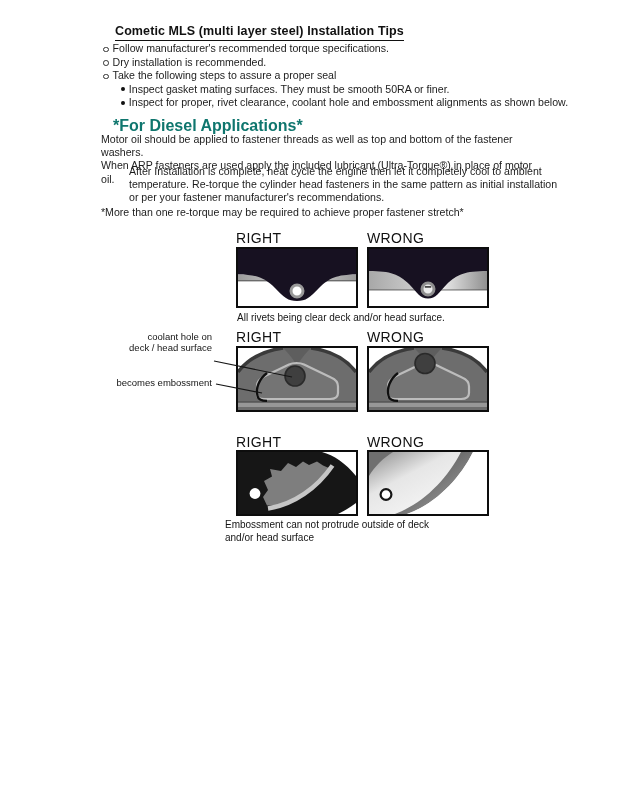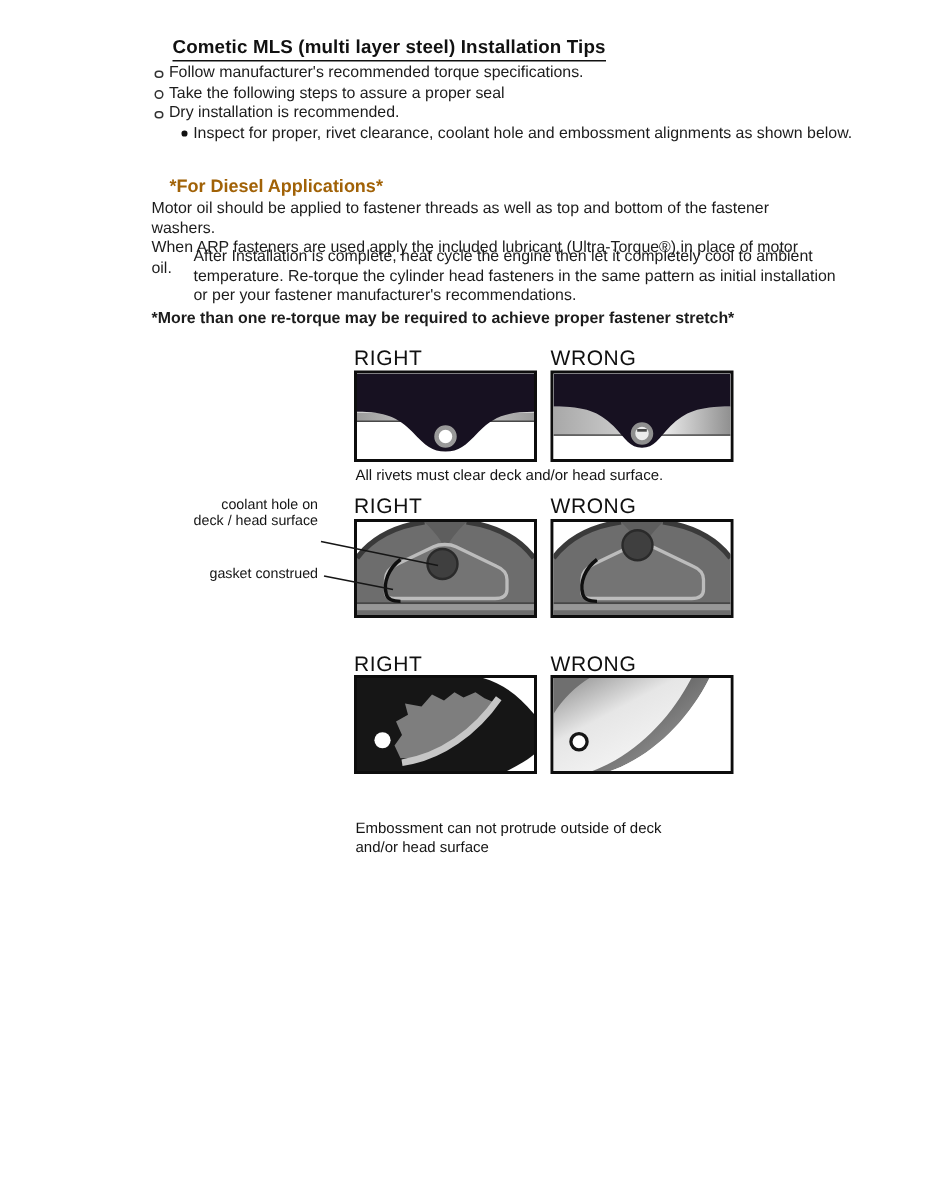--- a/index.html
+++ b/index.html
@@ -12,35 +12,35 @@
          border-bottom:1.5px solid #111;padding-bottom:2px;letter-spacing:0.1px;}
 
   .tips{left:103px;top:42px;width:470px;font-size:10.6px;line-height:13.6px;color:#1c1c1c;}
   .tip-row{display:flex;align-items:flex-start;}
   .tip-row.sub{padding-left:18px;}
   .b-open{flex:0 0 auto;width:3.6px;height:3.6px;border:1px solid #333;border-radius:50%;
           margin:4.5px 4px 0 0;}
   .b-solid{flex:0 0 auto;width:3.8px;height:3.8px;background:#111;border-radius:50%;
            margin:4.5px 4px 0 0;}
 
-  .diesel-h{left:113px;top:117px;font-size:12px;font-weight:bold;color:#a16207;}
+  .diesel-h{left:113px;top:117px;font-size:16px;font-weight:bold;color:#0f766e;}
   .para{left:101px;width:440px;font-size:10.6px;line-height:13.2px;color:#1c1c1c;}
-  .p1{top:133px;} .p2{top:165px;margin-left:28px;} .p3{top:206px;font-weight:bold;}
+  .p1{top:133px;} .p2{top:165px;margin-left:28px;} .p3{top:206px;}
 
   .flabel{width:122px;font-size:14px;letter-spacing:0.4px;color:#101010;}
   .fl-r1{top:230px;} .fl-r2{top:329px;} .fl-r3{top:434px;}
   .col-l{left:236px;} .col-r{left:367px;}
 
   .panel{border:2px solid #0d0d0d;background:#fff;line-height:0;}
   .pan-r1{top:247px;} .pan-r2{top:346px;} .pan-r3{top:450px;}
 
   .caption{font-size:10px;color:#141414;line-height:12.5px;}
   .cap-r1{left:237px;top:312px;}
   .cap-r2{left:244px;top:414px;}
-  .cap-r3{left:237px;top:519px;margin-top:28px;}
+  .cap-r3{left:225px;top:519px;}
 
   .fig-lbl{font-size:9.5px;line-height:11px;color:#141414;text-align:right;width:104px;left:108px;}
   .lbl-coolant{top:331px;}
   .lbl-emboss{top:377px;}
   .leaders{left:108px;top:344px;}
 
   .disc{left:103px;width:440px;font-size:5.7px;line-height:8px;color:#262626;}
   .disc-h{top:576px;font-weight:bold;font-size:6.1px;}
   .d1{top:589px;} .d2{top:634px;} .d3{top:670px;} .d4{top:681px;} .d5{top:724px;} .d6{top:742px;}
 
@@ -53,25 +53,29 @@
 
   <div class="abs title">Cometic MLS (multi layer steel) Installation Tips</div>
 
   <div class="abs tips">
     <div class="tip-row">
       <span class="b-open"></span>
       <span>Follow manufacturer's recommended torque specifications.</span>
     </div>
     <div class="tip-row">
       <span class="b-open"></span>
-      <span>Take the following steps to assure a proper seal</span>
+      <span>Dry installation is recommended.</span>
     </div>
     <div class="tip-row">
       <span class="b-open"></span>
-      <span>Dry installation is recommended.</span>
+      <span>Take the following steps to assure a proper seal</span>
+    </div>
+    <div class="tip-row sub">
+      <span class="b-solid"></span>
+      <span>Inspect gasket mating surfaces.  They must be smooth 50RA or finer.</span>
     </div>
     <div class="tip-row sub">
       <span class="b-solid"></span>
       <span>Inspect for proper, rivet clearance, coolant hole and embossment alignments as shown below.</span>
     </div>
   </div>
 
   <div class="abs diesel-h">*For Diesel Applications*</div>
   <div class="abs para p1 pre">Motor oil should be applied to fastener threads as well as top and bottom of the fastener washers.
 When ARP fasteners are used apply the included lubricant (Ultra-Torque®) in place of motor oil.</div>
@@ -113,28 +117,28 @@
       <rect width="118" height="57" fill="#ffffff"></rect>
       <rect y="22" width="118" height="19" fill="url(#g2)"></rect>
       <rect y="40.6" width="118" height="1" fill="#3f3f3f"></rect>
       <rect y="41.6" width="118" height="15.4" fill="#ffffff"></rect>
       <path d="M0,0 H118 V22 C96,22 88,25.5 78,35 C70,43.5 67,49.5 59,49.5 C51,49.5 48,43.5 40,35 C30,25.5 22,22 0,22 Z" fill="#171121"></path>
       <circle cx="59" cy="40" r="6" fill="#ececec" stroke="#8f8f8f" stroke-width="3"></circle>
       <rect x="55.8" y="37" width="6.4" height="1.8" fill="#4a4a4a"></rect>
     </svg>
   </div>
 
-  <div class="abs caption cap-r1">All rivets must clear deck and/or head surface.</div>
+  <div class="abs caption cap-r1">All rivets being clear deck and/or head surface.</div>
 
   <div class="abs flabel fl-r2 col-l">RIGHT</div>
   <div class="abs flabel fl-r2 col-r">WRONG</div>
 
   <div class="abs fig-lbl lbl-coolant pre">coolant hole on
 deck / head surface</div>
-  <div class="abs fig-lbl lbl-emboss">gasket construed</div>
+  <div class="abs fig-lbl lbl-emboss">becomes embossment</div>
 
   <div class="abs panel pan-r2 col-l">
     <svg width="118" height="62" viewBox="0 0 118 62">
       <rect width="118" height="62" fill="#6d6d6d"></rect>
       <path d="M0,0 H45 C27,2.5 11,9.5 0,24 Z" fill="#ffffff"></path>
       <path d="M118,0 H73 C91,2.5 107,9.5 118,24 Z" fill="#ffffff"></path>
       <path d="M45,0 C27,2.5 11,9.5 0,24" stroke="#3a3a3a" stroke-width="3.5" fill="none"></path>
       <path d="M73,0 C91,2.5 107,9.5 118,24" stroke="#3a3a3a" stroke-width="3.5" fill="none"></path>
       <path d="M45,0 H73 C66,7 61,13 59,19 C57,13 52,7 45,0 Z" fill="#5e5e5e"></path>
       <rect y="53.5" width="118" height="1.2" fill="#474747"></rect>

